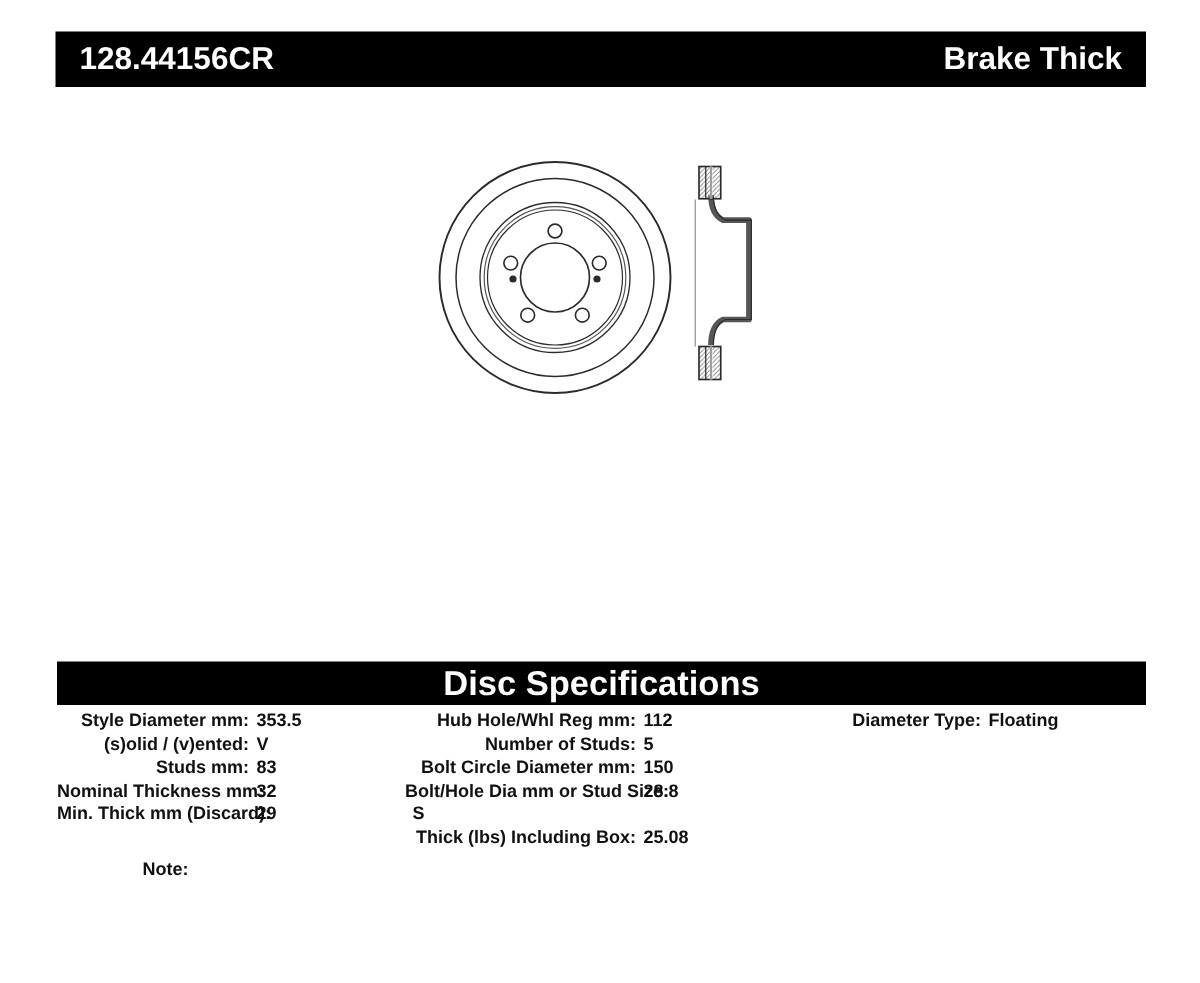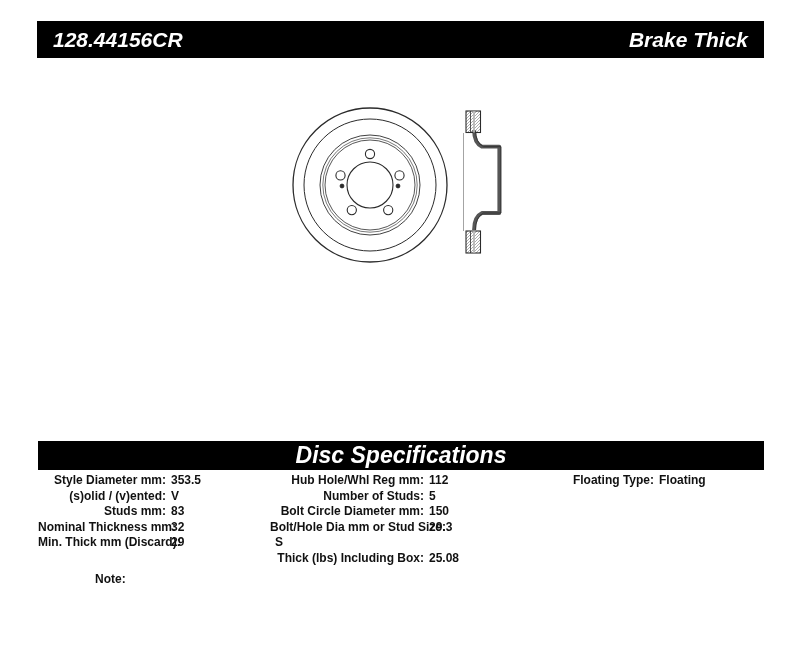--- a/index.html
+++ b/index.html
@@ -15,21 +15,20 @@
     color: #111111;
     overflow: hidden;
   }
   .bar {
     position: absolute;
     background: #000000;
     color: #ffffff;
     display: flex;
     align-items: center;
     box-sizing: border-box;
-    font-style: italic;
   }
   .header-bar {
     left: 37px;
     top: 21px;
     width: 727px;
     height: 37px;
     justify-content: space-between;
     padding: 0 16px;
     font-size: 21px;
     font-weight: bold;
@@ -164,31 +163,31 @@
   <div class="row">
     <span class="lbl">Number of Studs:</span>
     <span class="val">5</span>
   </div>
   <div class="row">
     <span class="lbl">Bolt Circle Diameter mm:</span>
     <span class="val">150</span>
   </div>
   <div class="row">
     <span class="lbl">Bolt/Hole Dia mm or Stud Size:</span>
-    <span class="val">29.3</span>
+    <span class="val">28.8</span>
   </div>
   <div class="row">
     <span class="val">S</span>
   </div>
   <div class="row">
     <span class="lbl">Thick (lbs) Including Box:</span>
     <span class="val">25.08</span>
   </div>
 </div>
 
 <div class="spec-col col3">
   <div class="row">
-    <span class="lbl">Floating Type:</span>
+    <span class="lbl">Diameter Type:</span>
     <span class="val">Floating</span>
   </div>
 </div>
 
 <div class="note">Note:</div>
 
 </body></html>

